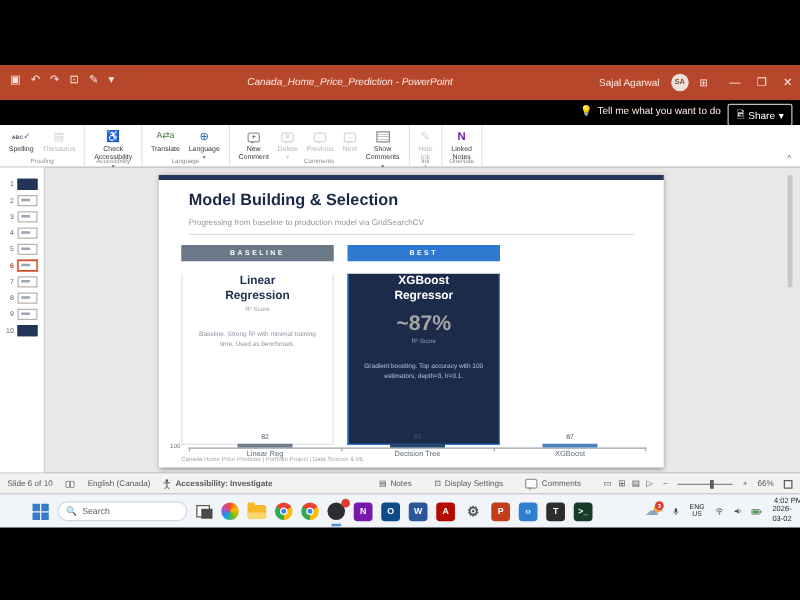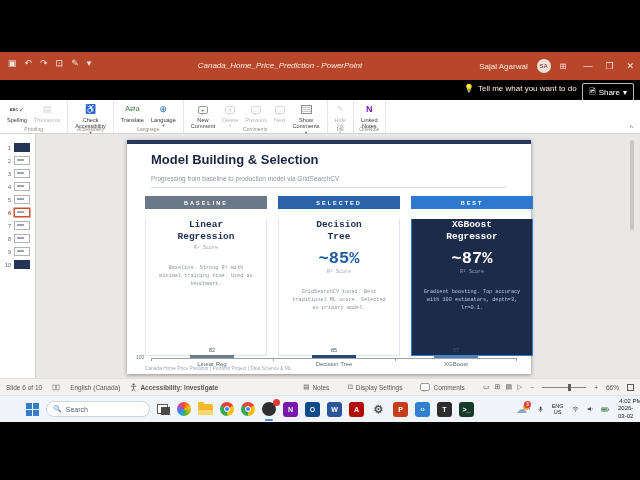--- a/index.html
+++ b/index.html
@@ -63,28 +63,28 @@
   .slide-title{position:absolute;left:24px;top:12px;font-size:13px;font-weight:bold;color:#1a2744;}
   .slide-sub{position:absolute;left:24px;top:35px;font-size:6.5px;color:#9097a1;}
   .slide-hr{position:absolute;left:24px;right:24px;top:47px;border-top:1px solid #dcdfe4;}
   .cards{position:absolute;left:18px;top:56px;display:flex;gap:11px;}
   .card{width:122px;}
   .card-head{height:13px;font-size:5.5px;font-weight:bold;letter-spacing:2px;color:#fff;display:flex;
              align-items:center;justify-content:center;text-transform:uppercase;}
   .c0 .card-head{background:#6a7888;}
   .c1 .card-head{background:#2b63a8;}
   .c2 .card-head{background:#2e79cf;}
-  .card-body{height:137px;border:1px solid #e0e4ea;border-top:none;background:#fff;text-align:center;font-family:Liberation Mono, monospace;}
+  .card-body{height:137px;border:1px solid #e0e4ea;border-top:none;background:#fff;text-align:center;}
   .c2 .card-body{background:#1d2b4b;border:1px solid #2e79cf;border-top:none;}
   .card-name{margin-top:10px;font-size:9.5px;font-weight:bold;color:#1d2d4f;white-space:pre-line;line-height:1.3;}
   .c2 .card-name{color:#ffffff;}
   .card-score{margin-top:5px;font-size:17px;font-weight:bold;}
   .c0 .card-score{color:#8a93a1;}
   .c1 .card-score{color:#1f5a9e;}
-  .c2 .card-score{color:#ffffff;}
+  .c2 .card-score{color:#a3a3a3;}
   .card-slabel{font-size:5px;color:#9aa2ae;margin-top:1px;}
   .c2 .card-slabel{color:#8fa0c0;}
   .card-desc{margin-top:13px;font-size:5.2px;color:#8b94a2;padding:0 11px;line-height:1.6;}
   .c2 .card-desc{color:#b9c4da;}
   
   .chart{position:absolute;left:24px;top:206px;width:366px;height:22px;}
   .axis{position:absolute;left:0;right:0;top:12px;border-top:1px solid #9aa3ad;}
   .ytick{position:absolute;left:-15px;top:8px;font-size:5px;color:#6a7480;}
   .tickmark{position:absolute;top:12px;width:1px;height:3px;background:#9aa3ad;}
   .bar{position:absolute;top:9px;height:3px;}
@@ -278,30 +278,20 @@
       <div class="cards">
         <div class="card c0">
           <div class="card-head">Baseline</div>
           <div class="card-body">
             <div class="card-name">Linear
 Regression</div>
             <div class="card-slabel">R² Score</div>
             <div class="card-desc">Baseline. Strong R² with minimal training time. Used as benchmark.</div>
           </div>
         </div>
-        <div class="card c1">
-          <div class="card-head">Selected</div>
-          <div class="card-body">
-            <div class="card-name">Decision
-Tree</div>
-            <div class="card-score">~85%</div>
-            <div class="card-slabel">R² Score</div>
-            <div class="card-desc">GridSearchCV tuned. Best traditional ML score. Selected as primary model.</div>
-          </div>
-        </div>
         <div class="card c2">
           <div class="card-head">Best</div>
           <div class="card-body">
             <div class="card-name">XGBoost
 Regressor</div>
             <div class="card-score">~87%</div>
             <div class="card-slabel">R² Score</div>
             <div class="card-desc">Gradient boosting. Top accuracy with 100 estimators, depth=3, lr=0.1.</div>
           </div>
         </div>

